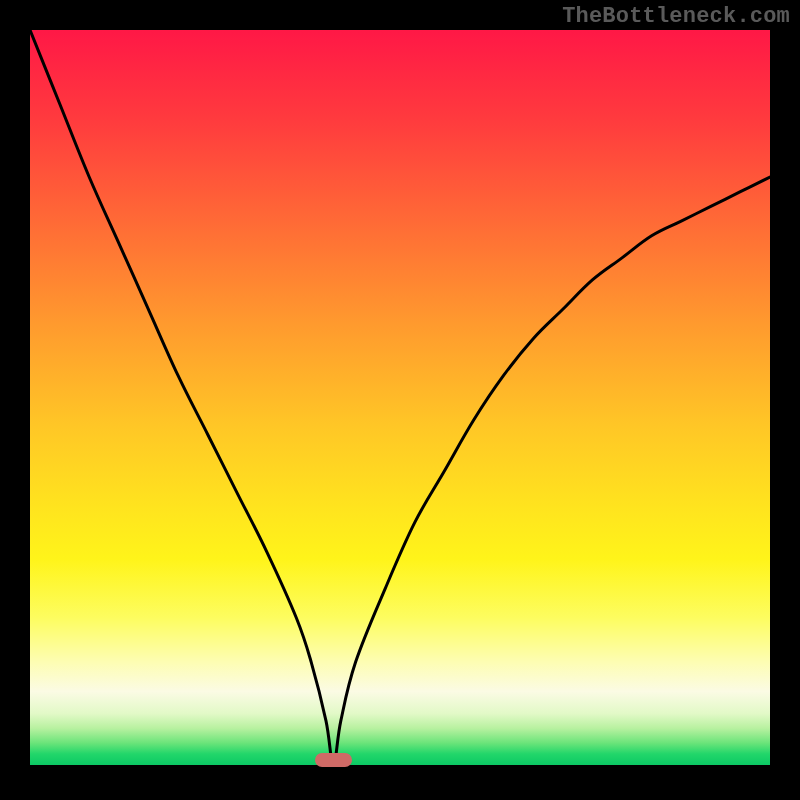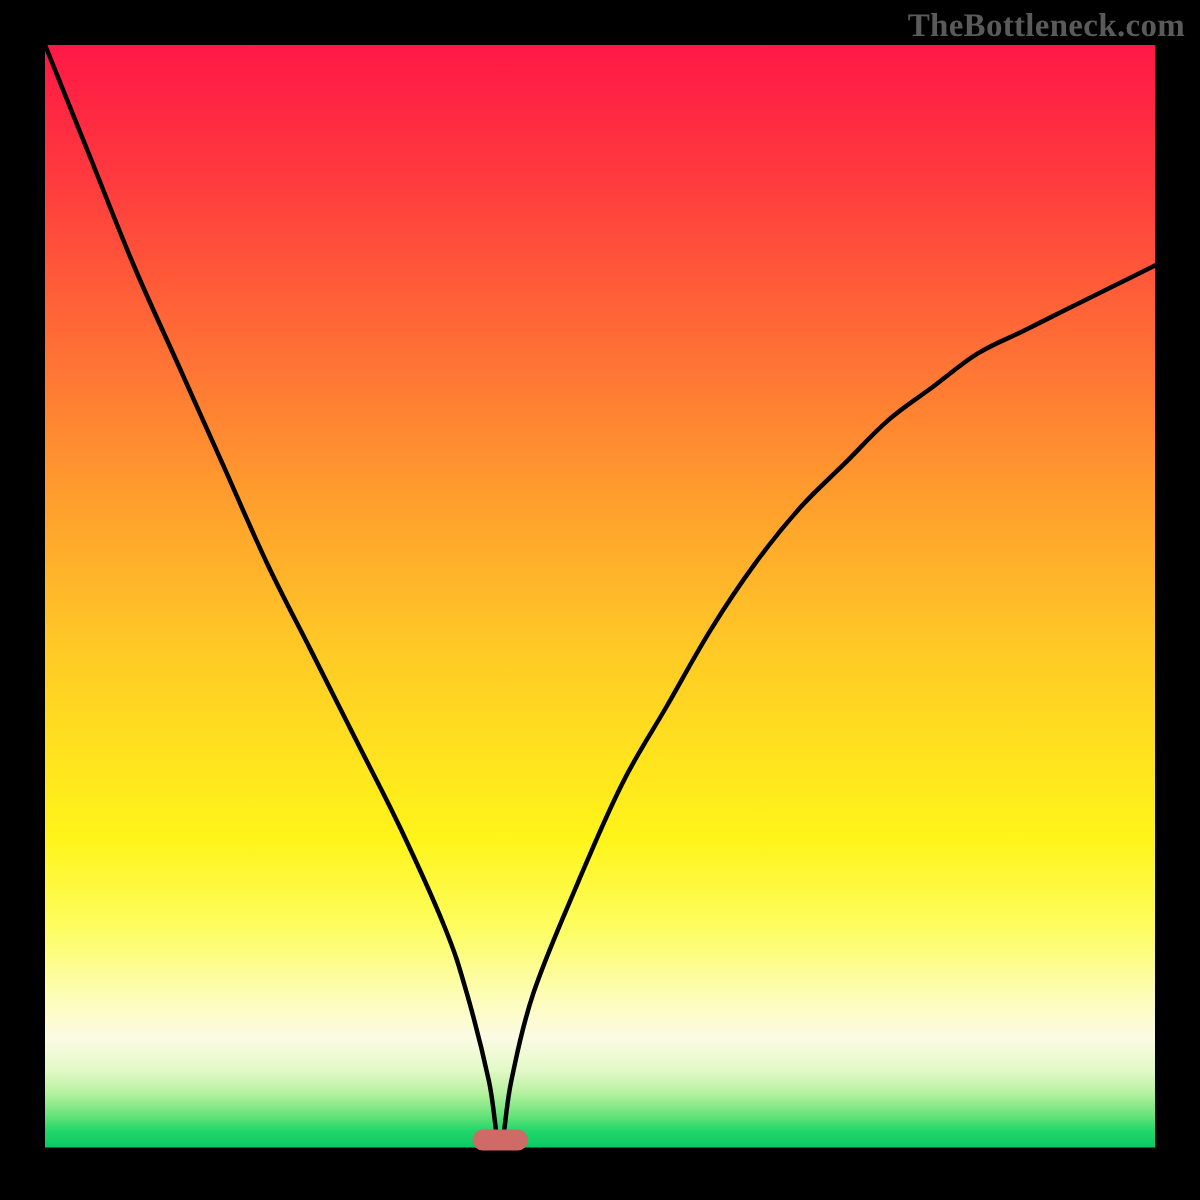--- a/index.html
+++ b/index.html
@@ -39,21 +39,21 @@
       #b8f1a0 95%,
       #6be47a 97%,
       #22d66a 98.5%,
       #0cc964 100%
     );
   }
   .watermark {
     position: absolute;
     top: 4px;
     right: 10px;
-    font-family: Liberation Serif, serif;
+    font-family: Liberation Mono, monospace;
     font-size: 22px;
     font-weight: 600;
     color: #5a5a5a;
     letter-spacing: 0.2px;
     text-align: right;
   }
   svg.curve {
     position: absolute;
     left: 0;
     top: 0;

